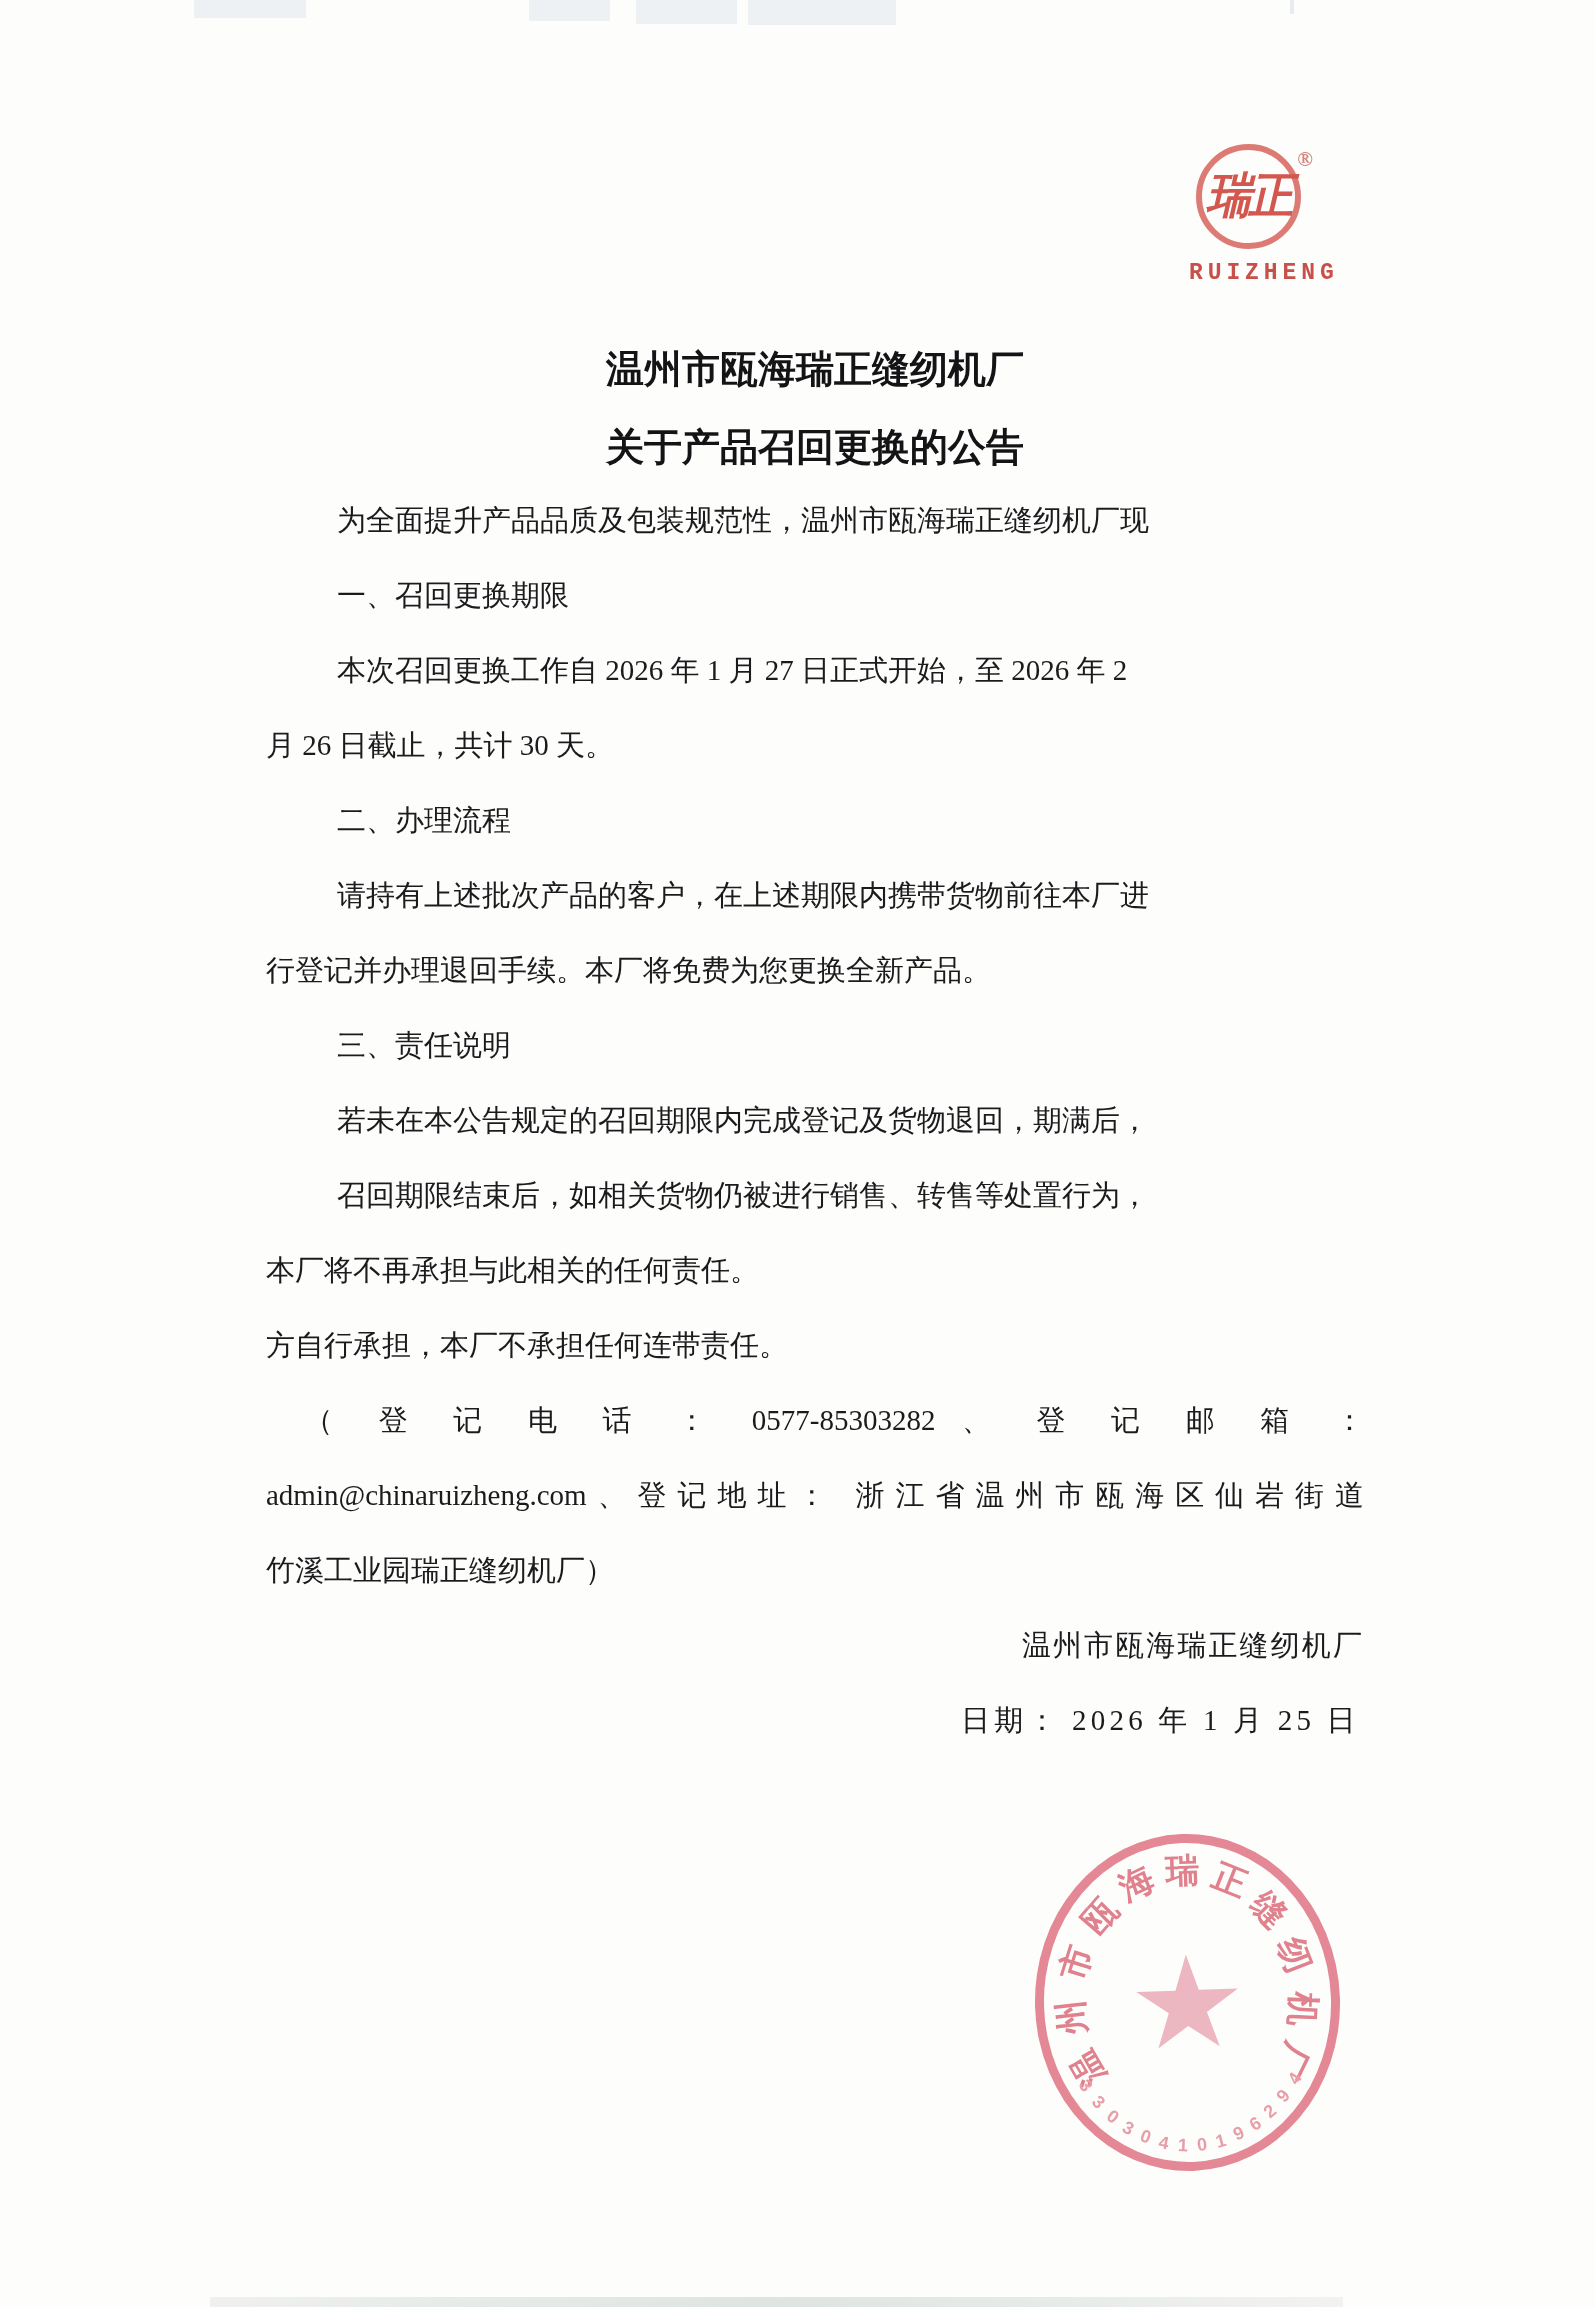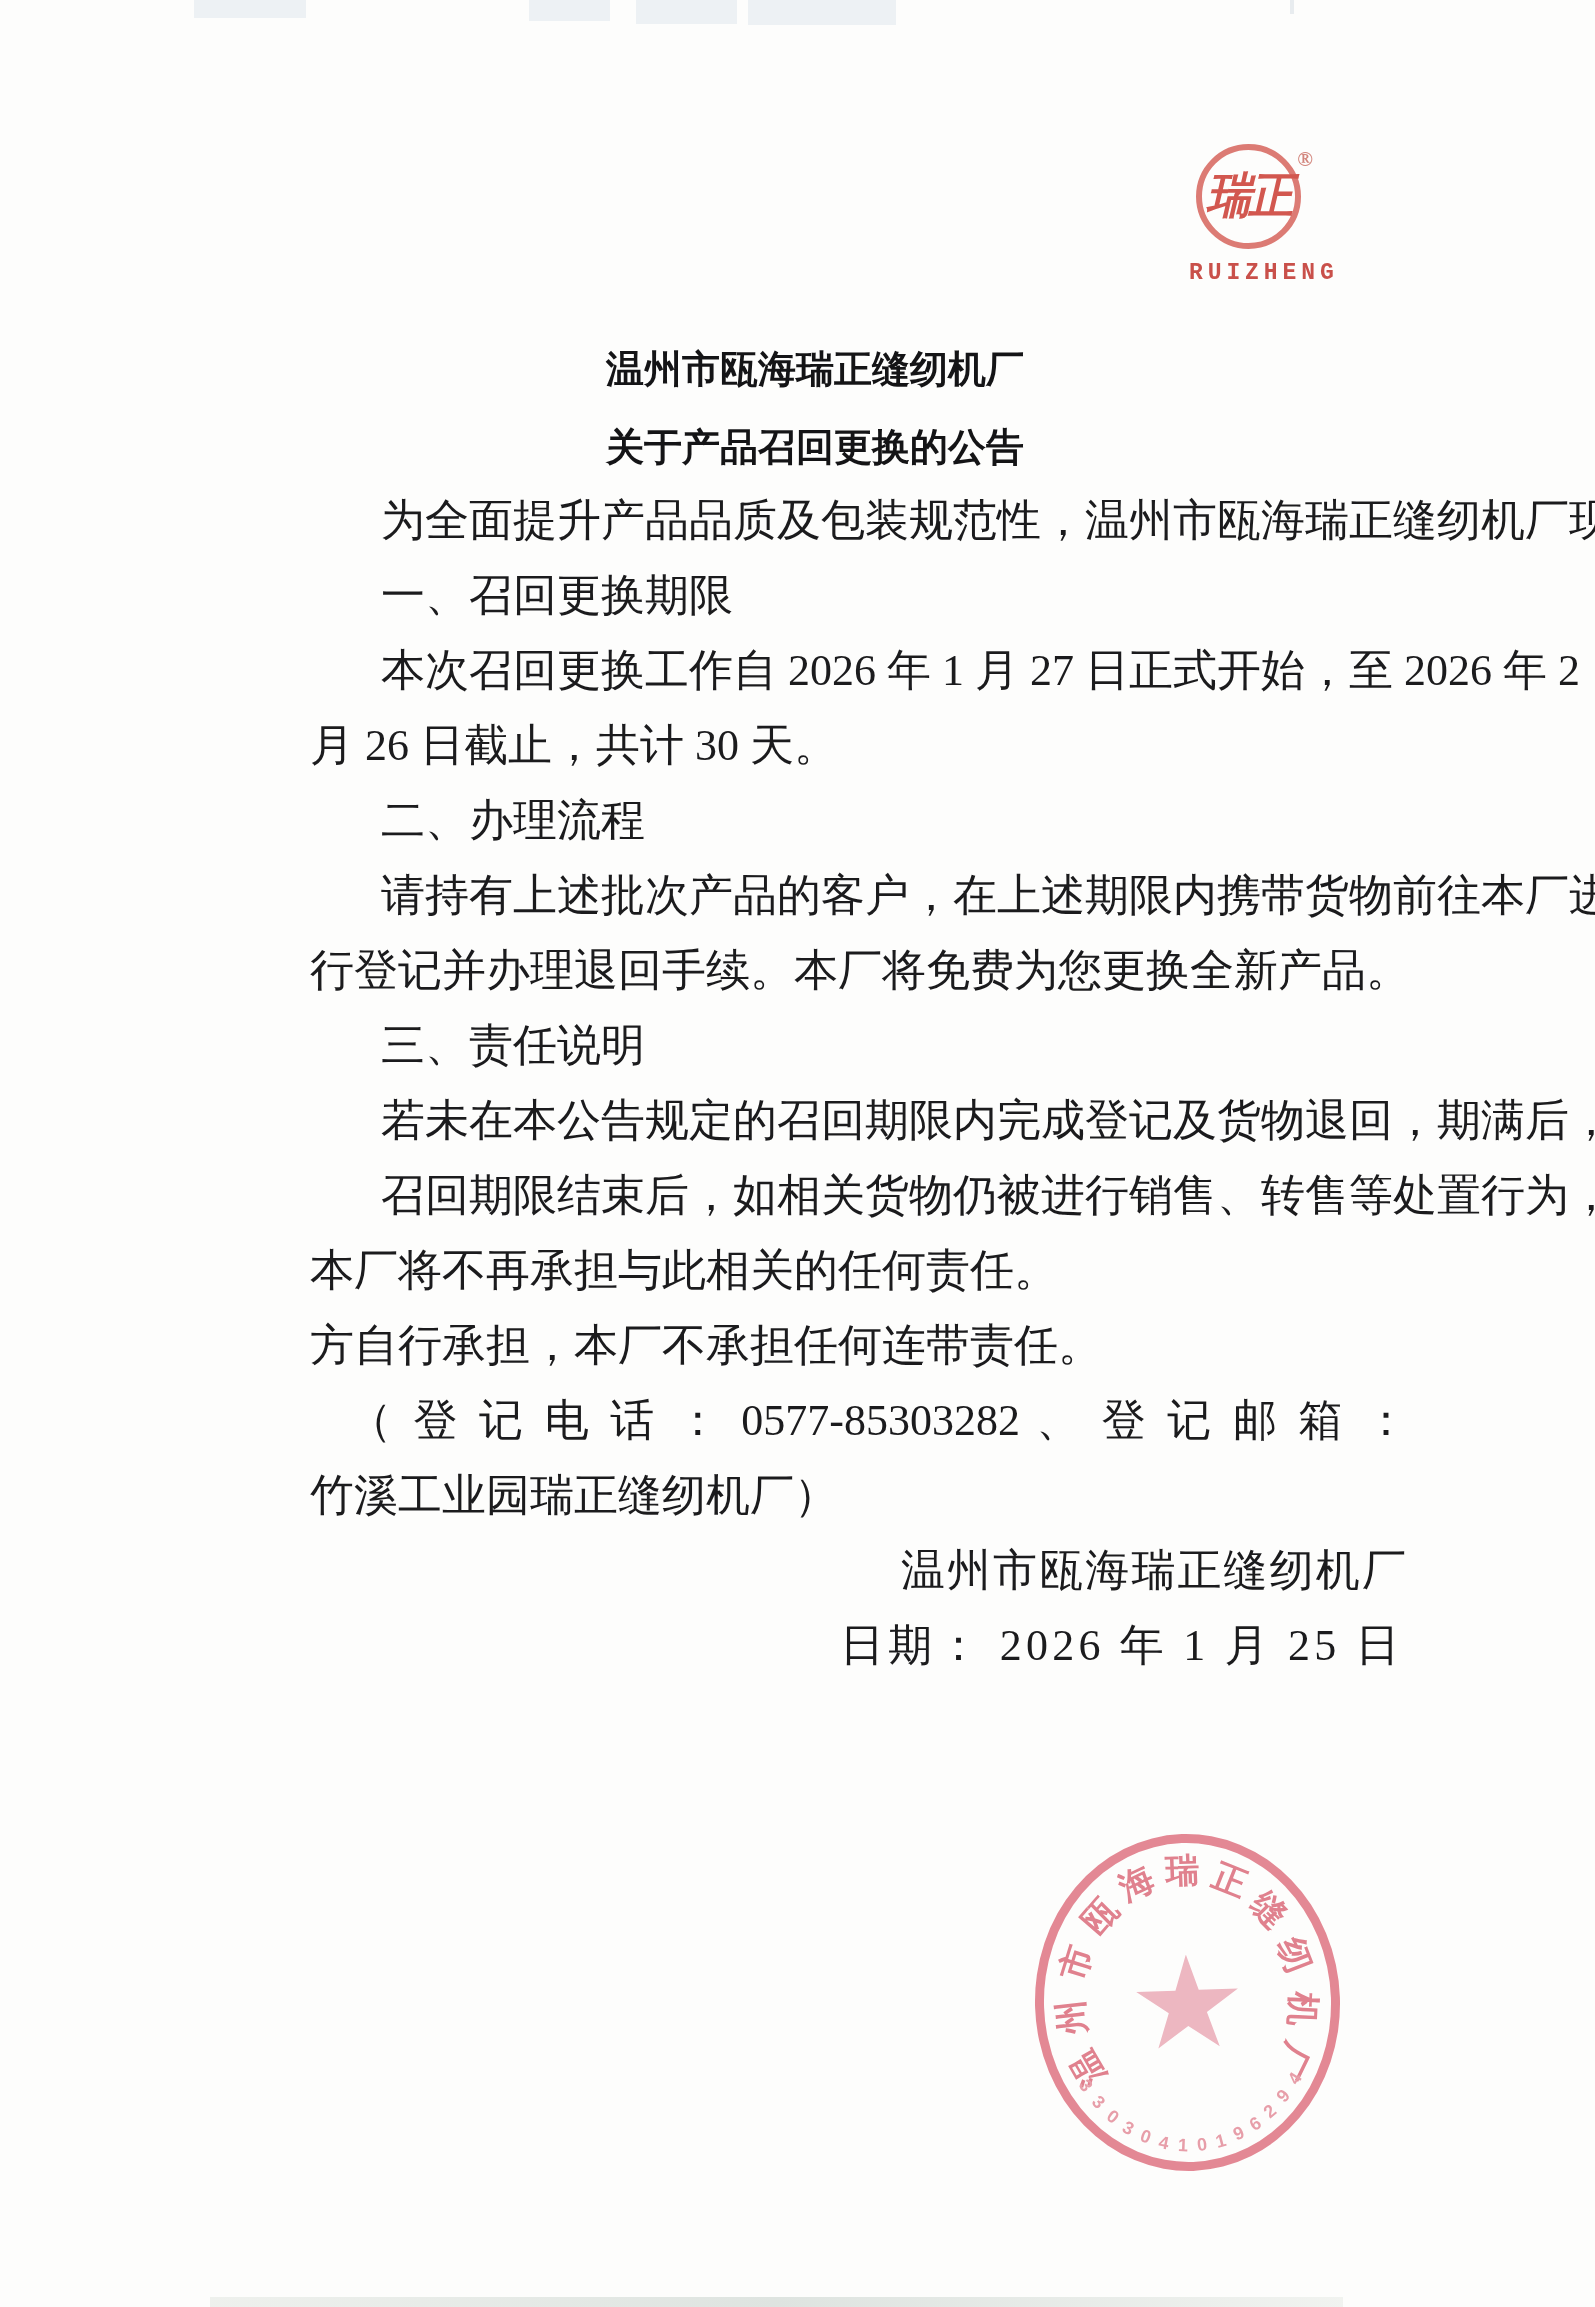--- a/index.html
+++ b/index.html
@@ -33,21 +33,21 @@
   .logo-glyph{font-size:45px; font-weight:bold; color:var(--logo-red);
     letter-spacing:-2.8px; transform:scaleY(1.08); line-height:1;}
   .registered{position:absolute; right:-18px; top:-2.8px; font-size:21px; color:#d2857c; font-weight:bold;}
   .brand{margin-top:11.2px; font-size:23px; font-weight:bold; letter-spacing:4.9px;
     color:var(--brand-red); font-family:Liberation Mono, monospace;}
   
   .titles{position:absolute; left:266px; top:330px; width:1098px; text-align:center; z-index:2;}
   .title-line{height:78px; line-height:78px; font-size:38px; font-weight:bold; color:#141416;}
   
   .content{position:absolute; left:266px; top:483px; width:1098px; z-index:2;
-    font-size:44px; line-height:75px; color:var(--ink);margin-left:44px;}
+    font-size:29px; line-height:75px; color:var(--ink);}
   .line{white-space:nowrap;}
   .indent{text-indent:71px;}
   .justify{white-space:normal; text-align:justify; text-align-last:justify; }
   .justify.ind{text-indent:38px;}
   .right{text-align:right; white-space:nowrap;}
   .sig{letter-spacing:2.1px;}
   .date{letter-spacing:4.2px; padding-right:4.2px;}
   
   .stamp{position:absolute; left:1035px; top:1834px; width:305px; height:337px;
     transform:rotate(-2deg); z-index:1; opacity:0.93;}
@@ -94,20 +94,21 @@
     <div class="line">月 26 日截止，共计 30 天。</div>
     <div class="line indent">二、办理流程</div>
     <div class="line indent">请持有上述批次产品的客户，在上述期限内携带货物前往本厂进</div>
     <div class="line">行登记并办理退回手续。本厂将免费为您更换全新产品。</div>
     <div class="line indent">三、责任说明</div>
     <div class="line indent">若未在本公告规定的召回期限内完成登记及货物退回，期满后，</div>
     <div class="line indent">召回期限结束后，如相关货物仍被进行销售、转售等处置行为，</div>
     <div class="line">本厂将不再承担与此相关的任何责任。</div>
     <div class="line">方自行承担，本厂不承担任何连带责任。</div>
     <div class="line justify ind">（ 登 记 电 话 ： 0577-85303282 、 登 记 邮 箱 ：</div>
+    <div class="line justify">admin@chinaruizheng.com、登记地址： 浙江省温州市瓯海区仙岩街道</div>
     <div class="line">竹溪工业园瑞正缝纫机厂）</div>
     <div class="line right sig">温州市瓯海瑞正缝纫机厂</div>
     <div class="line right date">日期： 2026 年 1 月 25 日</div>
   </div>
 
   <div class="stamp">
     <div class="stamp-ring"></div>
     <div class="stamp-star"></div>
     <div id="seal-arc">
         <span class="arc-char" style="left: 51px; top: 230px; transform: translate(-50%, -50%) rotate(-118deg);">温</span>

